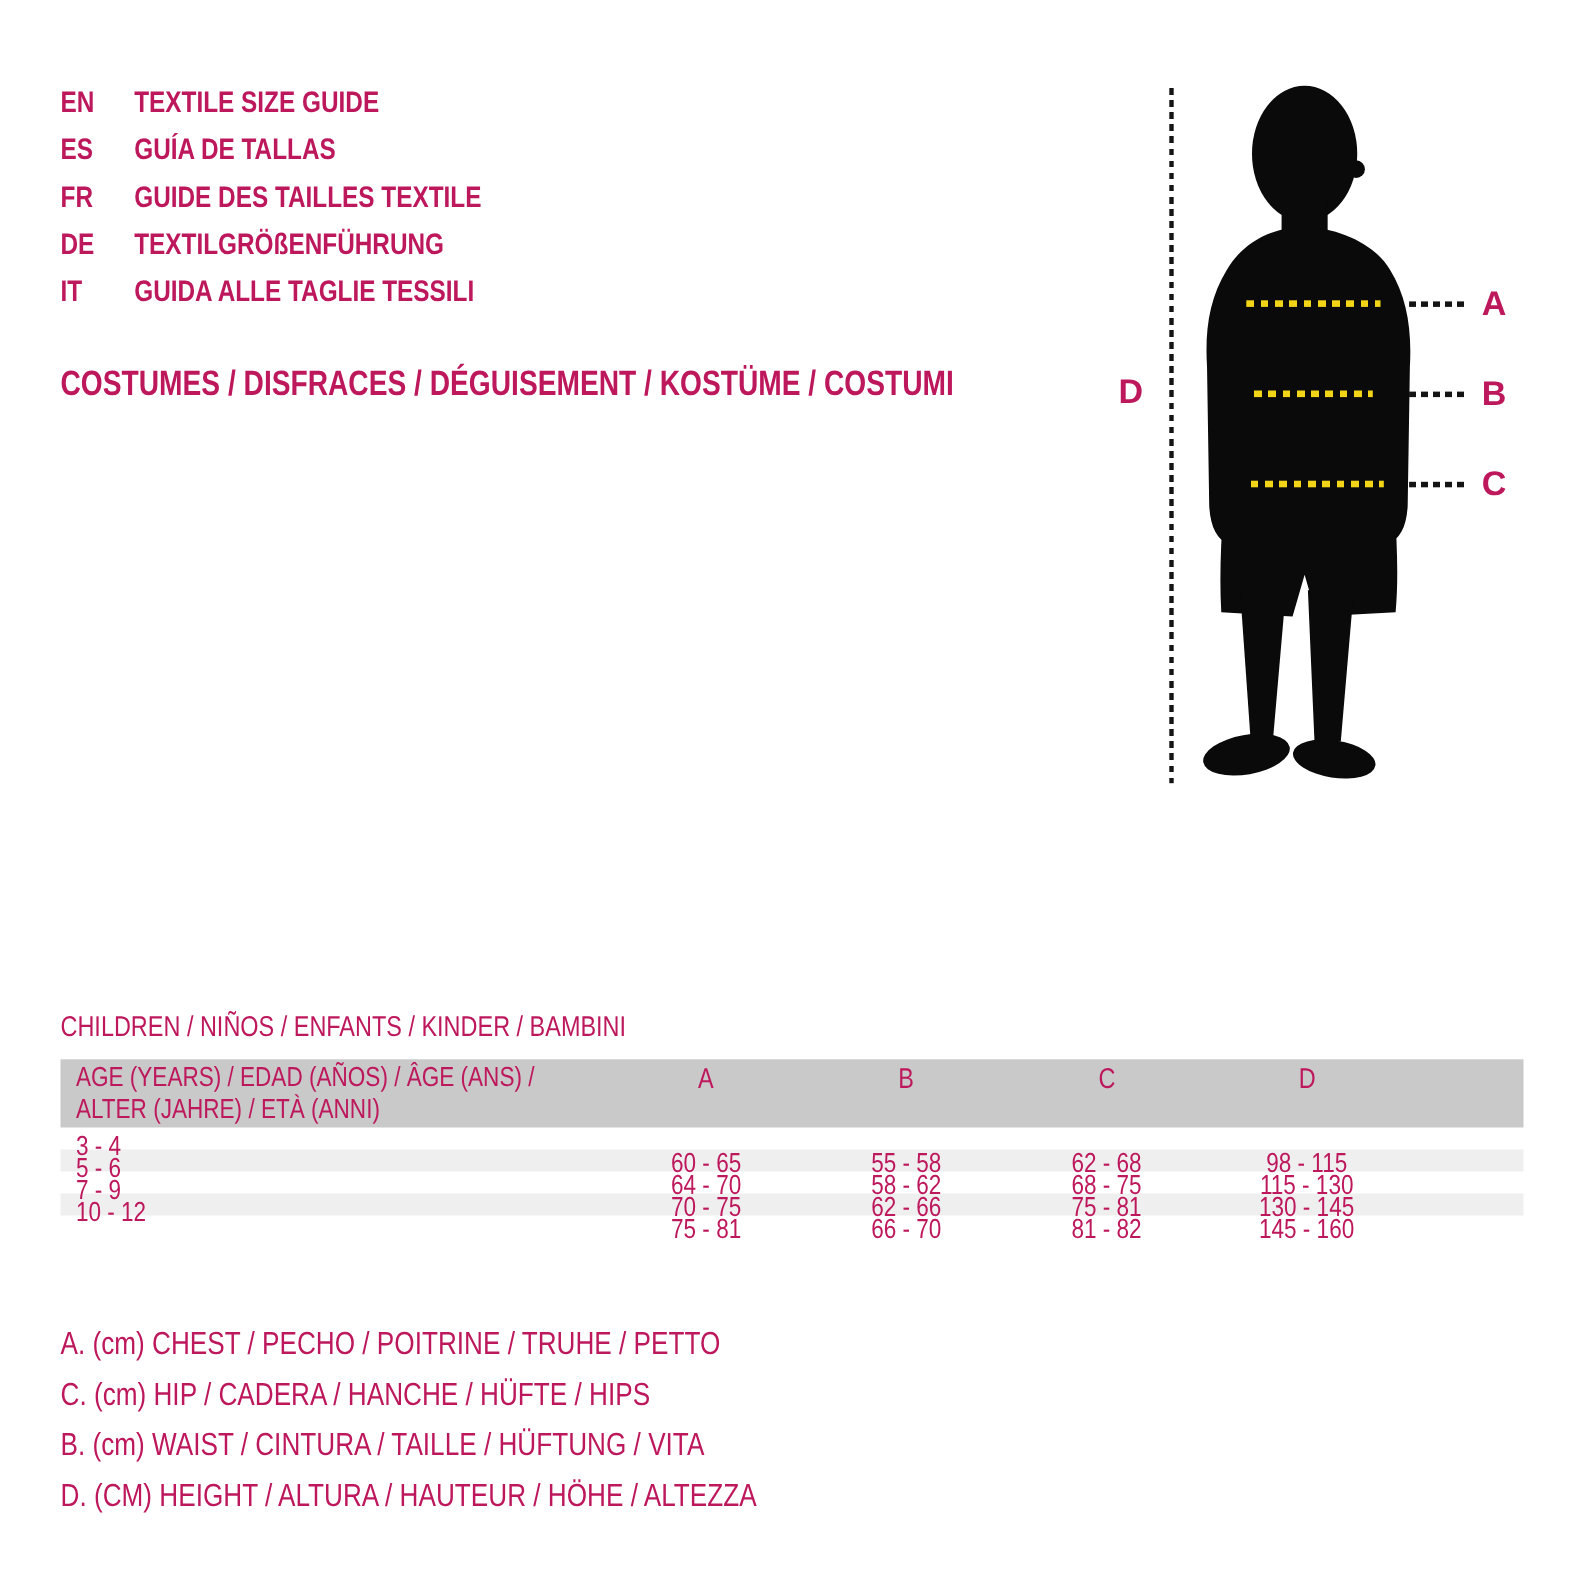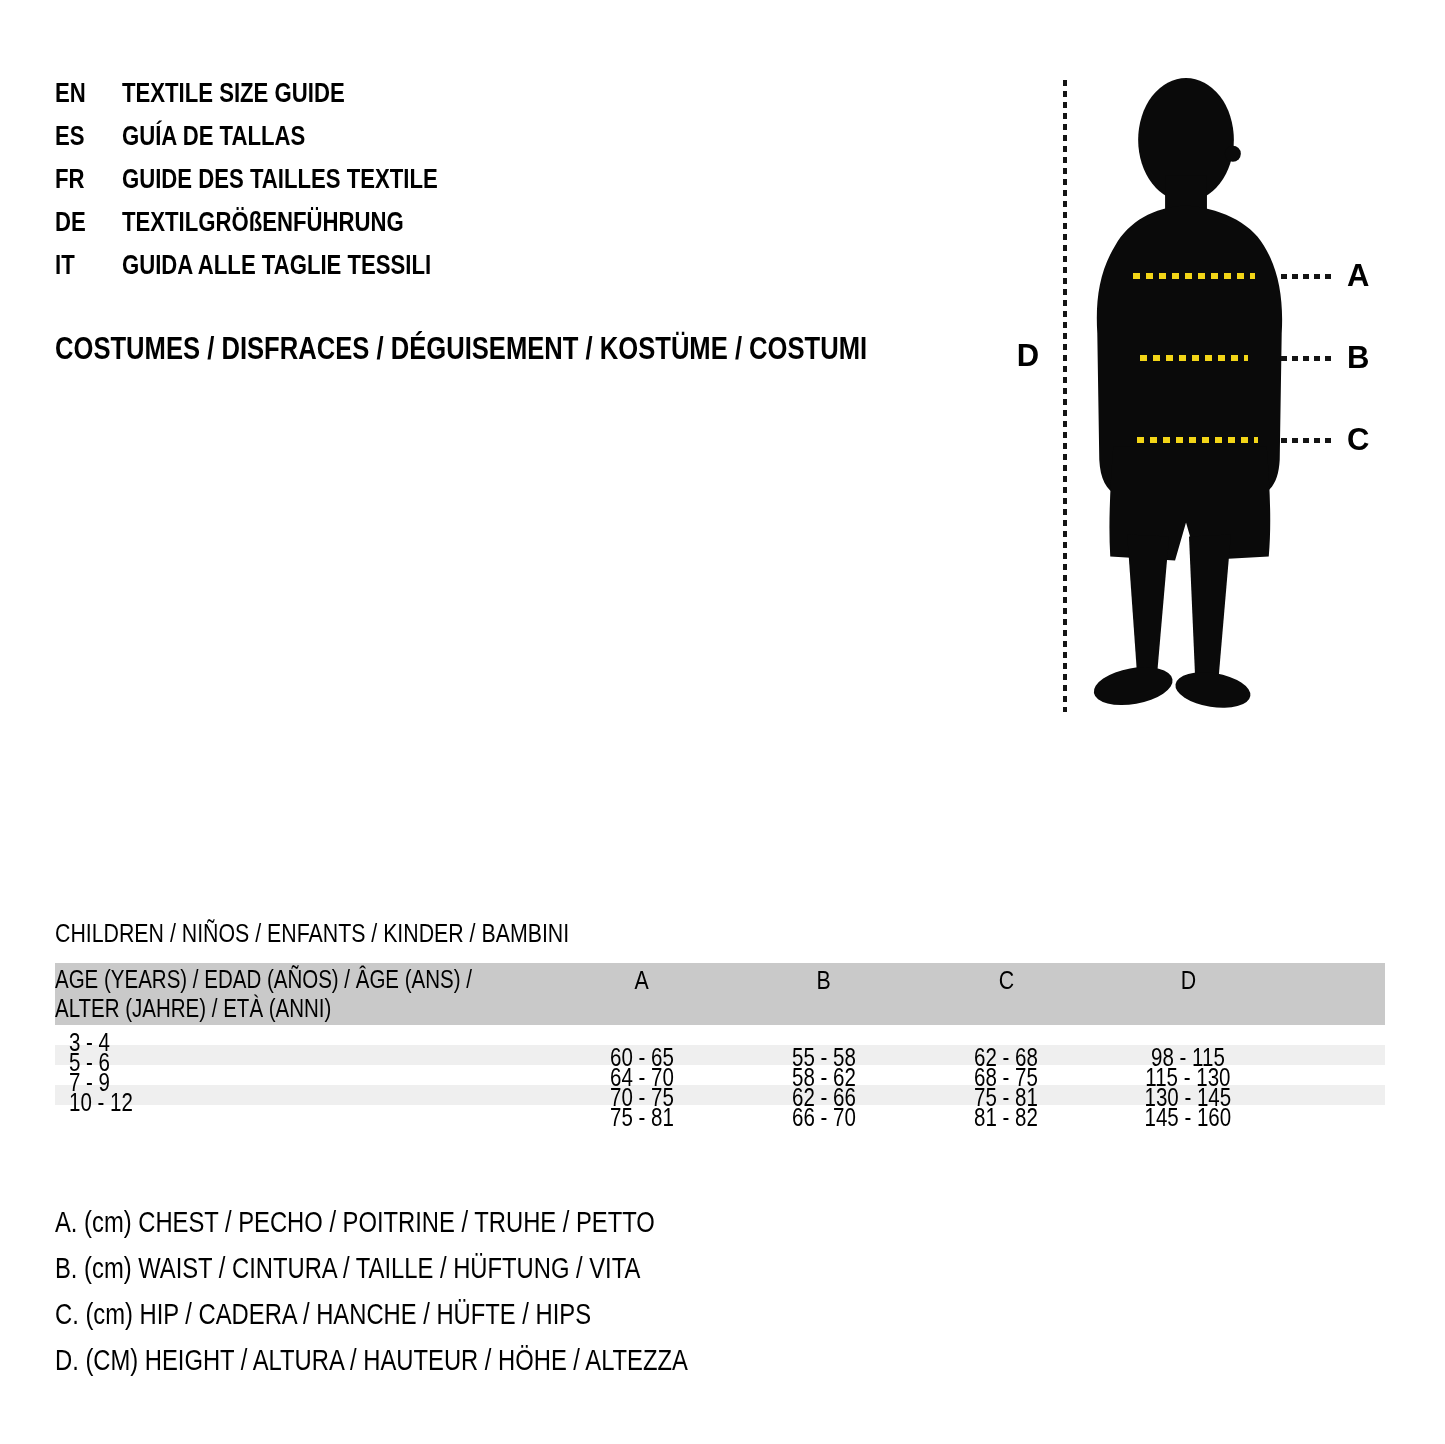--- a/index.html
+++ b/index.html
@@ -1,18 +1,18 @@
 <!DOCTYPE html>
 <html><head>
 <meta charset="utf-8">
 <style>
   html,body{margin:0;padding:0;background:#ffffff;}
   #stage{
     position:relative;width:1445px;height:1444px;background:#ffffff;overflow:hidden;
-    font-family:"Liberation Sans",sans-serif;color:#000000;
+    font-family:"Liberation Sans",sans-serif;color:#be185d;
   }
   .cx{display:inline-block;transform:scaleX(0.82);transform-origin:0 50%;white-space:nowrap;}
   .cxc{display:inline-block;transform:scaleX(0.82);transform-origin:50% 50%;white-space:nowrap;}
 
   
   .lang-list{position:absolute;left:55px;top:72px;}
   .lang-row{display:flex;height:43px;line-height:43px;font-size:27px;font-weight:700;}
   .lang-code{width:67px;}
 
   
@@ -31,21 +31,21 @@
   .mstub{position:absolute;height:5px;
     background:repeating-linear-gradient(to right,#141414 0 6px,transparent 6px 11px);}
   .mlabel{position:absolute;left:1347px;width:40px;height:40px;line-height:40px;
     font-size:31px;font-weight:700;}
 
   
   .children-title{position:absolute;left:55px;top:915px;height:36px;line-height:36px;font-size:26px;}
   .size-table{position:absolute;left:55px;top:963px;width:1330px;}
   .grid{display:grid;grid-template-columns:496px 182px 182px 182px 182px 1fr;}
   .thead{background:#c9c9c9;height:62px;align-items:start;padding-top:2px;box-sizing:border-box;}
-  .age-head{font-size:25px;line-height:29px;}
+  .age-head{padding-left:14px;font-size:25px;line-height:29px;}
   .col-head{font-size:26px;line-height:30px;text-align:center;}
   .trow{height:20px;line-height:34px;font-size:25px;}
   .trow .age-cell{padding-left:14px;}
   .trow .val-cell{text-align:center;margin-top:15px;}
   .row-alt{background:#efefef;text-decoration:underline;}
 
   
   .legend{position:absolute;left:55px;top:1199px;}
   .legend-item{height:46px;line-height:46px;font-size:29px;}
 </style>
@@ -164,18 +164,18 @@
       <div class="val-cell"><span class="cxc">75 - 81</span></div>
       <div class="val-cell"><span class="cxc">66 - 70</span></div>
       <div class="val-cell"><span class="cxc">81 - 82</span></div>
       <div class="val-cell"><span class="cxc">145 - 160</span></div>
       <div></div>
     </div>
   </div>
 
   <div class="legend">
     <div class="legend-item"><span class="cx">A. (cm) CHEST / PECHO / POITRINE / TRUHE / PETTO</span></div>
+    <div class="legend-item"><span class="cx">C. (cm) HIP / CADERA / HANCHE / HÜFTE / HIPS</span></div>
     <div class="legend-item"><span class="cx">B. (cm) WAIST / CINTURA / TAILLE / HÜFTUNG / VITA</span></div>
-    <div class="legend-item"><span class="cx">C. (cm) HIP / CADERA / HANCHE / HÜFTE / HIPS</span></div>
     <div class="legend-item"><span class="cx">D. (CM) HEIGHT / ALTURA / HAUTEUR / HÖHE / ALTEZZA</span></div>
   </div>
 
 </div>
 
 </body></html>

